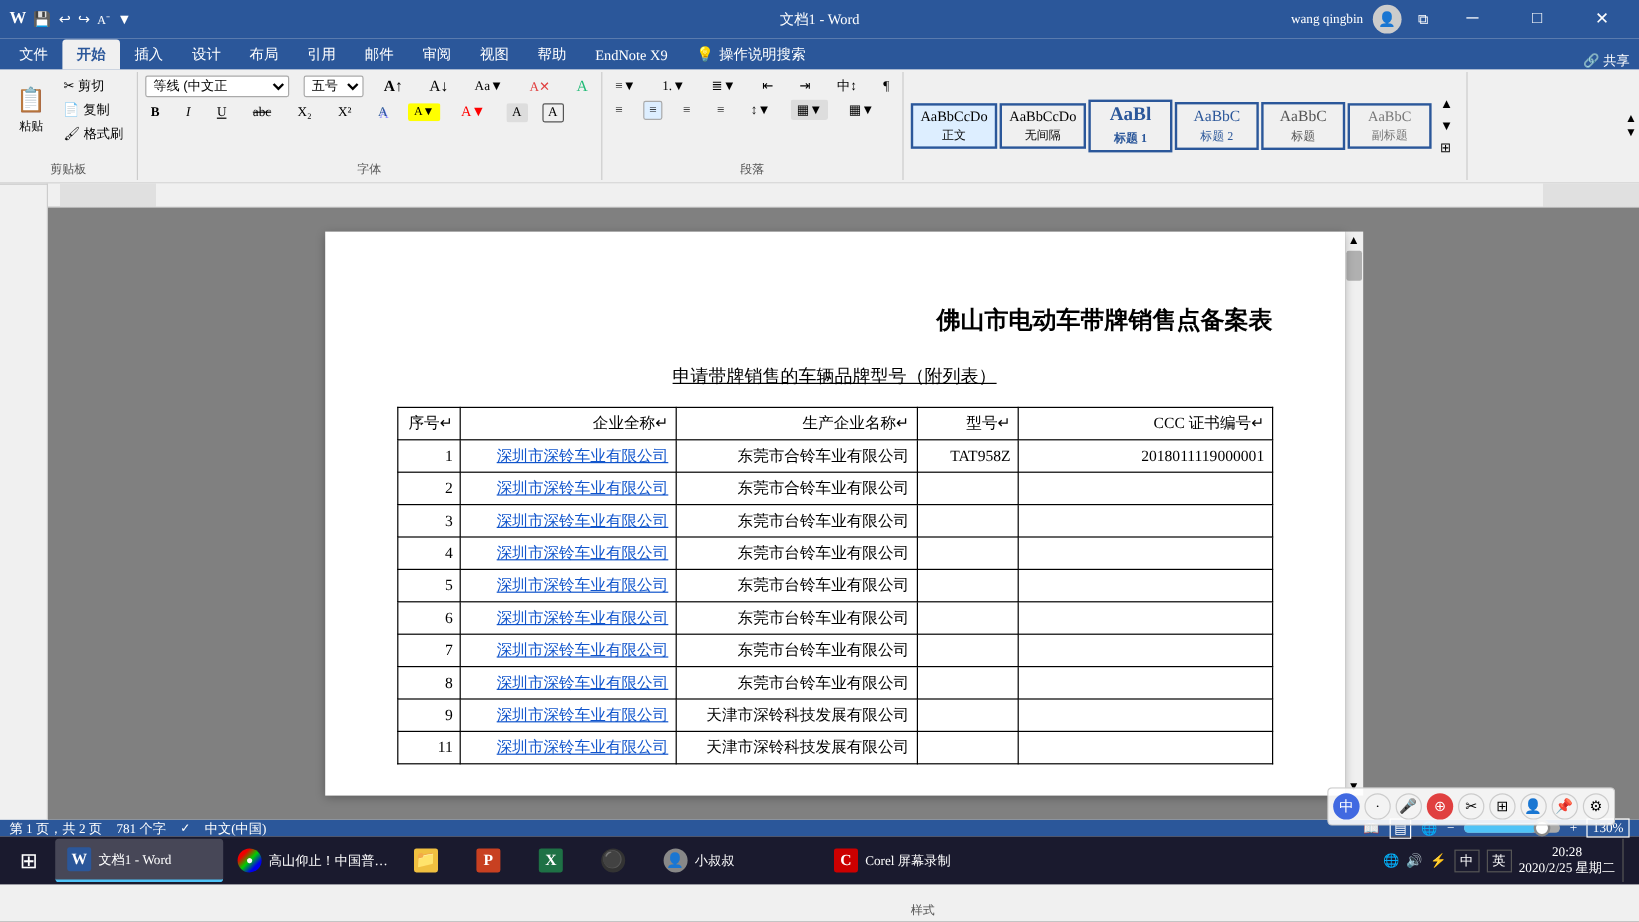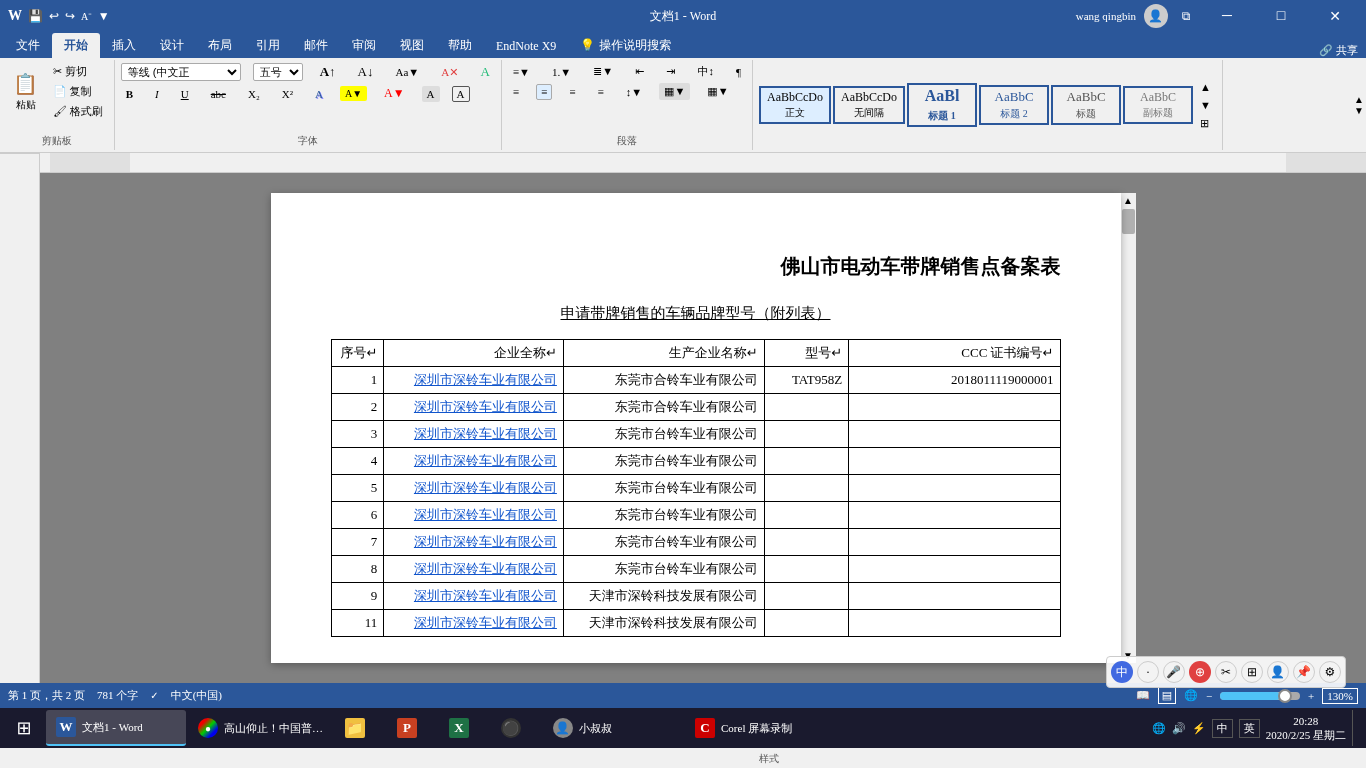--- a/index.html
+++ b/index.html
@@ -106,21 +106,21 @@
       border: 1px solid #000;
       padding: 4px 6px;
       text-align: right;
       vertical-align: middle;
     }
     .doc-table th { font-weight: normal; }
     .doc-table td.company { color: #1155cc; text-decoration: underline; }
 
     
     .status-bar {
-      height: 25px;
+      height: 14px;
       background: #2b579a;
       display: flex;
       align-items: center;
       padding: 0 8px;
       color: white;
       font-size: 11px;
       gap: 12px;
     }
     .status-right { margin-left: auto; display: flex; align-items: center; gap: 8px; }
 

